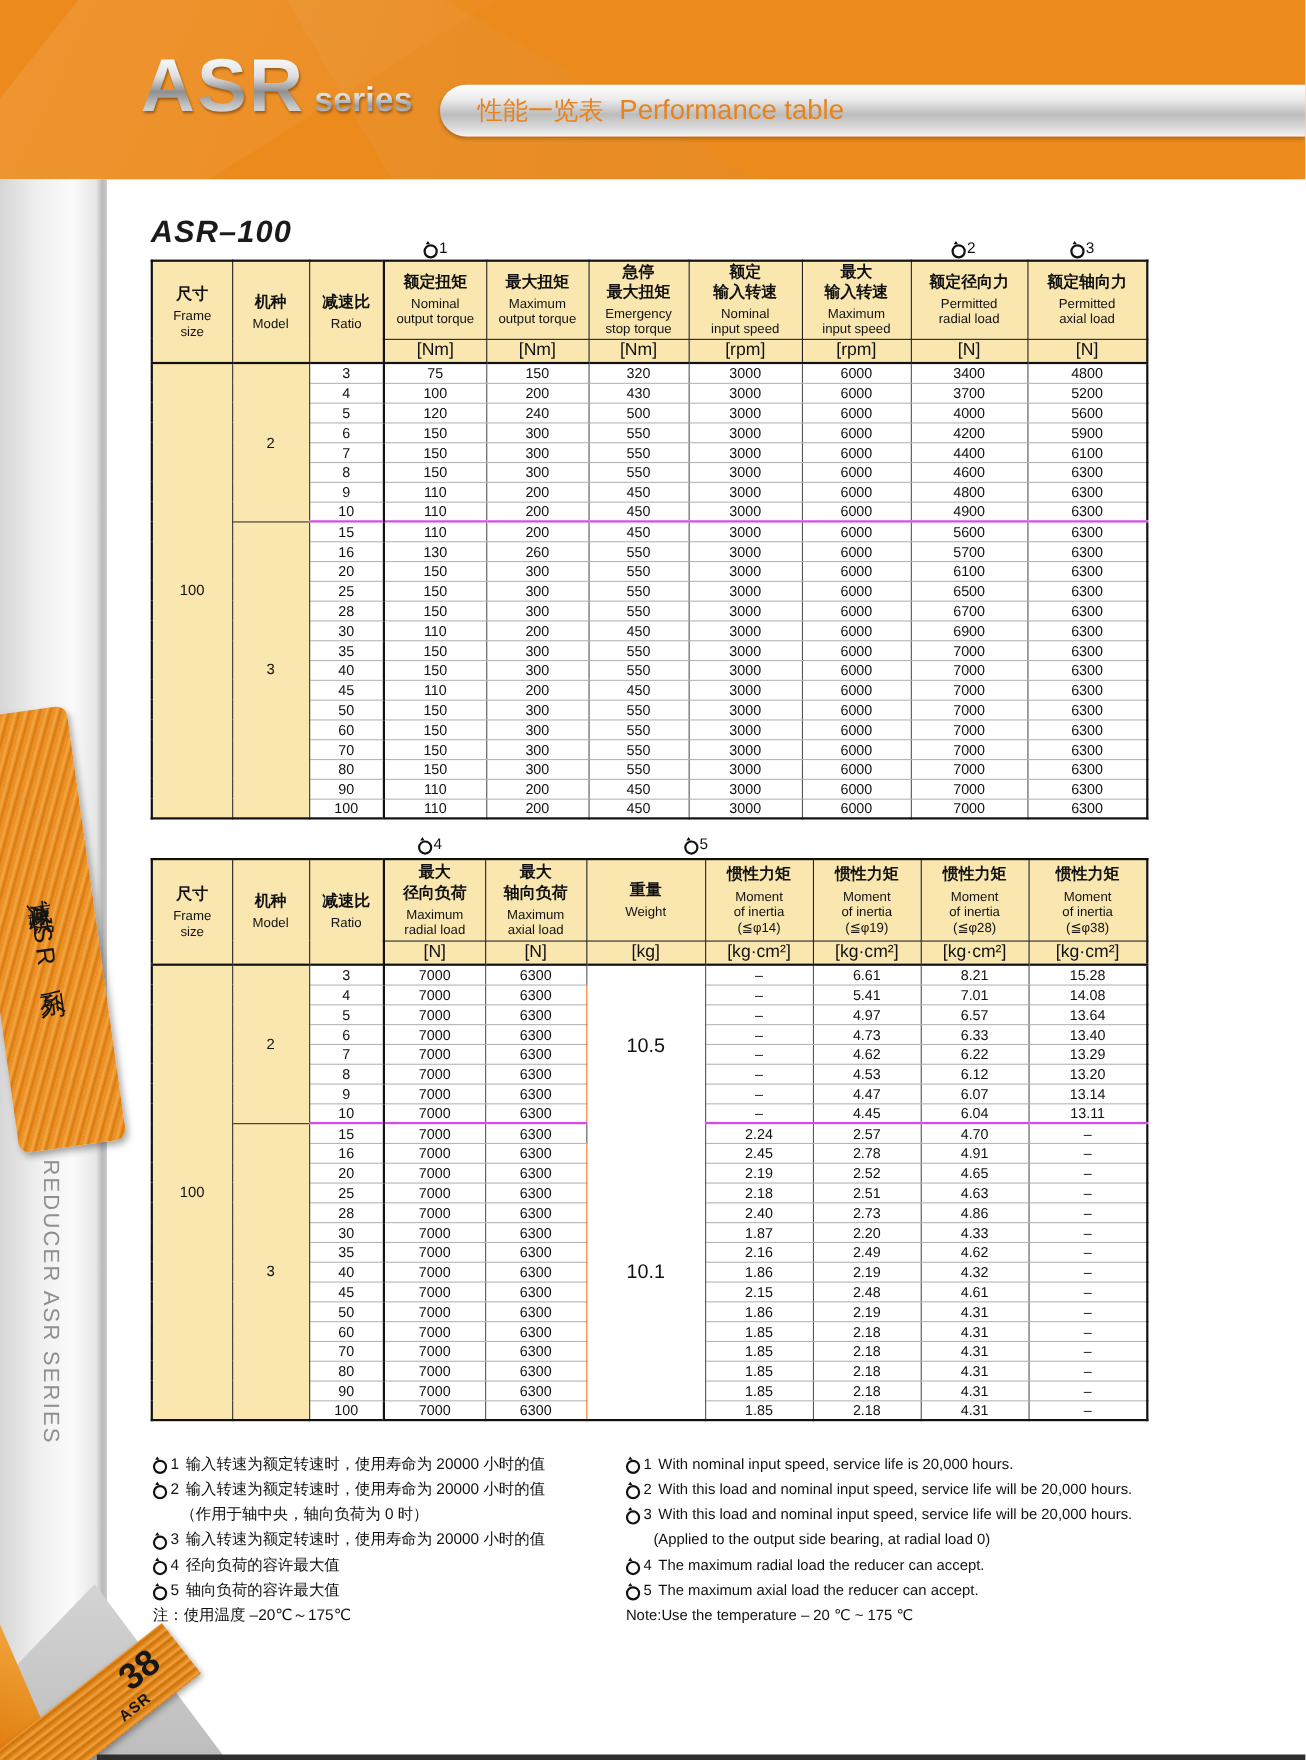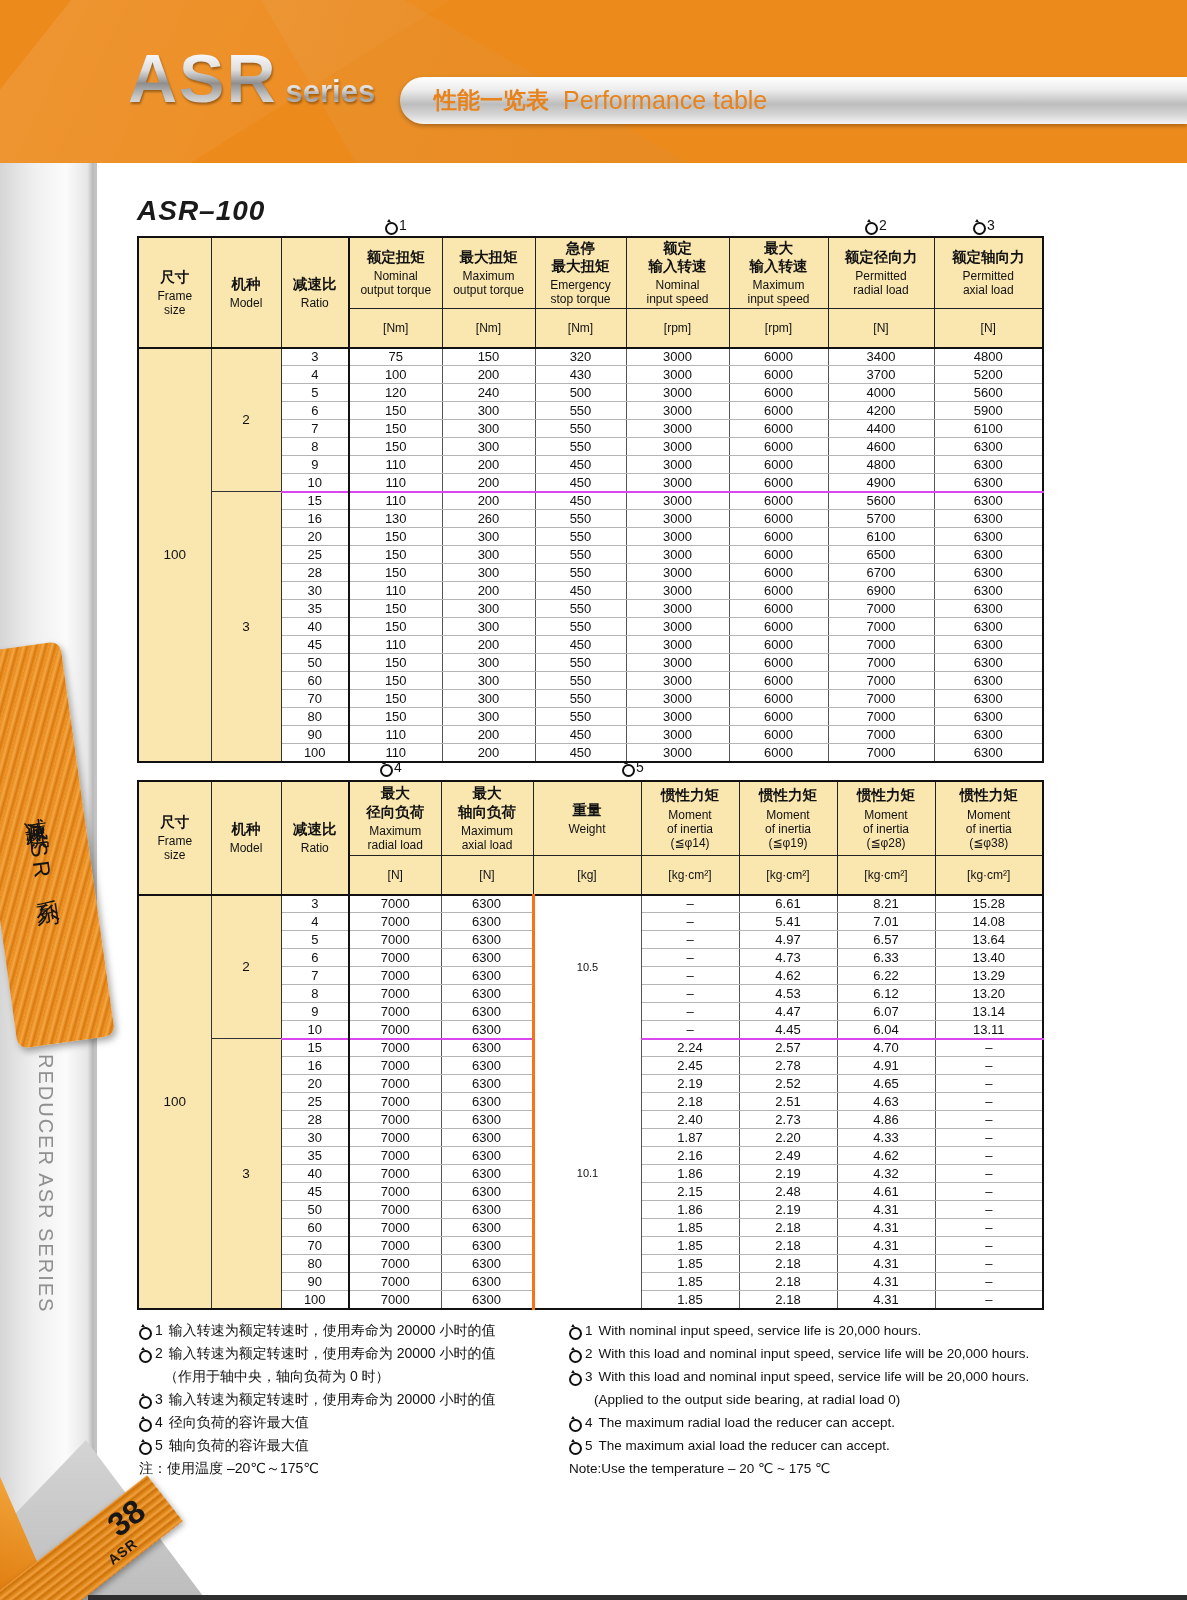--- a/index.html
+++ b/index.html
@@ -27,21 +27,21 @@
     filter:drop-shadow(1px 2px 1px rgba(60,30,0,.45))}
   .brand .asr{font-size:68px;font-weight:bold;letter-spacing:2px;
     background:linear-gradient(180deg,#ffffff 8%,#dedede 38%,#8f8f8f 58%,#c7c7c7 78%,#f2f2f2 100%);
     -webkit-background-clip:text;background-clip:text;color:transparent;line-height:1}
   .brand .series{font-size:31px;font-weight:bold;
     background:linear-gradient(180deg,#ffffff 10%,#d5d5d5 45%,#9a9a9a 65%,#e9e9e9 100%);
     -webkit-background-clip:text;background-clip:text;color:transparent}
   .pill{position:absolute;left:400px;right:0;top:77px;height:47px;border-radius:26px 0 0 26px;
     background:linear-gradient(180deg,#ffffff 0%,#ececec 28%,#bdbdbd 58%,#d8d8d8 82%,#f4f4f4 100%);
     box-shadow:0 2px 4px rgba(0,0,0,.28);display:flex;align-items:center;padding-left:34px;gap:14px}
-  .pill .zh{font-size:23px;font-weight:bold;color:var(--pill-text,#E8821A)}
+  .pill .zh{font-size:23px;font-weight:normal;color:var(--pill-text,#E8821A)}
   .pill .en{font-size:25px;color:var(--pill-text,#E8821A)}
 
   
   .page-edge{position:absolute;left:0;top:163px;bottom:0;width:97px;
     background:linear-gradient(90deg,#d6d6d6 0%,#efefef 35%,#fbfbfb 68%,#e6e6e6 90%,#b9b9b9 96%,#d2d2d2 100%)}
   .edge-line{position:absolute;left:95px;top:163px;bottom:0;width:2px;background:#c2c2c2}
   .side-tab{position:absolute;left:-10px;top:646px;width:98px;height:398px;border-radius:10px;
     transform:rotate(-8deg);z-index:2;
     background:repeating-linear-gradient(113deg,#e8891b 0,#f4a744 3px,#d9790e 6px,#ef9a30 9px);
     box-shadow:2px 4px 7px rgba(0,0,0,.35);display:flex;align-items:center;justify-content:center}
@@ -74,30 +74,30 @@
   .fnicon::after{content:"";position:absolute;left:2.4px;top:0;width:0;height:0;
     border-left:2.2px solid transparent;border-right:2.2px solid transparent;border-bottom:3.6px solid #111}
 
   table{border-collapse:collapse;table-layout:fixed;width:905px;position:absolute;left:0;
     border:2.5px solid #111;background:#fff}
   #table1{top:41px}
   #table2{top:585px}
   th{background:var(--header-bg,#FAE7B0);border:1px solid #222;padding:1px 2px;text-align:center;vertical-align:middle}
   th .zh{display:block;font-size:14.5px;font-weight:bold;color:#111;white-space:pre-line;line-height:1.25}
   th .en{display:block;font-size:12px;font-weight:normal;color:#111;white-space:pre-line;line-height:1.18;margin-top:3px}
-  th.h-unit{font-weight:normal;font-size:12px;color:#111;height:22px;padding:12px}
+  th.h-unit{font-weight:normal;font-size:16px;color:#111;height:22px;padding:1px}
   thead tr:last-child th,th[rowspan]{border-bottom:2.5px solid #111}
   #table1 thead tr:first-child{height:66px}
   #table2 thead tr:first-child{height:74px}
   th.c3,td.ratio-cell{border-right:2.5px solid #111}
   td{height:18px;text-align:center;vertical-align:middle;font-size:13px;color:#111;padding:0;line-height:1}
   td.data-cell{border:1px solid #555;border-top-color:#b5b5b5;border-bottom-color:#b5b5b5}
   td.ratio-cell{border-top:1px solid #b5b5b5;border-bottom:1px solid #b5b5b5;border-left:1px solid #444}
   td.id-cell.frame-cell,td.id-cell.model-cell{background:var(--header-bg,#FAE7B0);border:1px solid #333;font-size:13.5px}
-  td.weight-cell{border-left:3px solid #f97316;border-right:1px solid #555;border-top:none;border-bottom:none;font-size:11px}
+  td.weight-cell{border-left:1px solid #f97316;border-right:1px solid #555;border-top:none;border-bottom:none;font-size:18px}
   tr.group-start td{border-top:2px solid #d946ef}
   tr.group-start td.weight-cell{border-top:none}
 
   
   .footnotes{position:absolute;left:2px;top:1124px;width:906px;display:flex}
   .fn-col{width:430px}
   .fn-col.en{flex:1}
   .fn-line{display:flex;align-items:flex-start;gap:6px;line-height:23px;font-size:14px;color:#111}
   .fn-col.en .fn-line{font-size:13.5px}
   .fn-line .fnicon{margin-top:5px}

